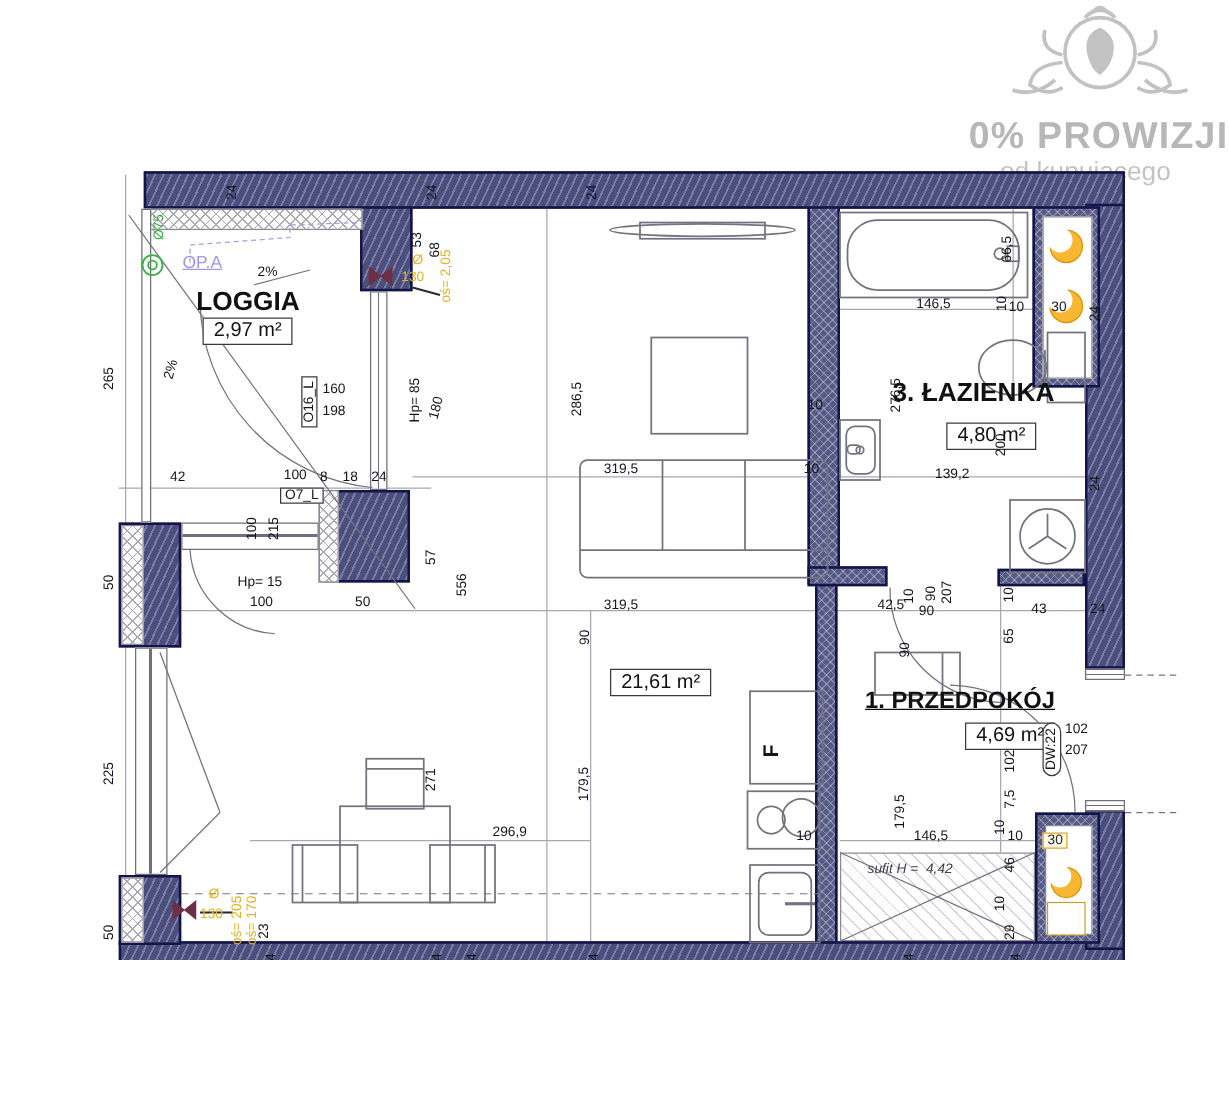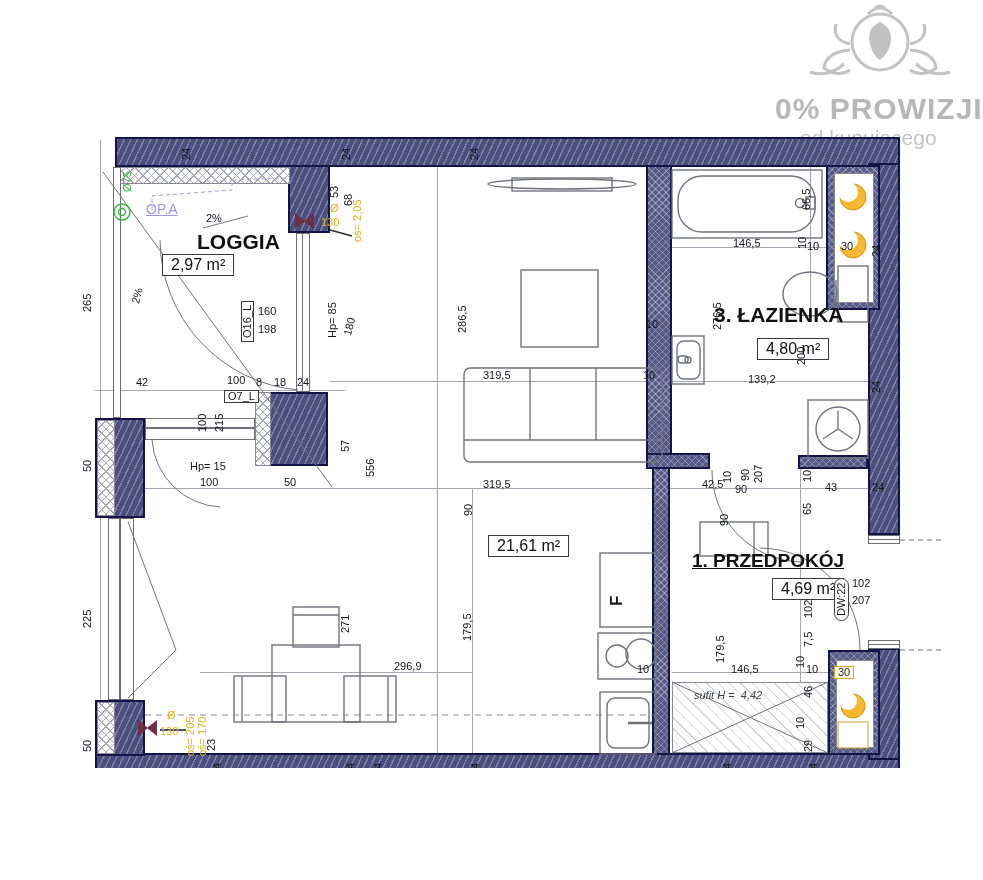--- a/index.html
+++ b/index.html
@@ -221,21 +221,21 @@
       <circle cx="853" cy="197" r="13" fill="#f7b733" stroke="#d99400"></circle>
       <circle cx="848" cy="192" r="10" fill="#ffffff" stroke="none"></circle>
       <circle cx="853" cy="245" r="13" fill="#f7b733" stroke="#d99400"></circle>
       <circle cx="848" cy="240" r="10" fill="#ffffff" stroke="none"></circle>
       <circle cx="853" cy="706" r="12" fill="#f7b733" stroke="#d99400"></circle>
       <circle cx="848" cy="701" r="9" fill="#ffffff" stroke="none"></circle>
     </g>
     <rect x="838" y="722" width="30" height="26" fill="#fff" stroke="#c9a22a"></rect>
   </svg>
 
-  <div class="room-name" style="left:157px;top:230px;margin-left:40px;">LOGGIA</div>
+  <div class="room-name" style="left:157px;top:230px;">LOGGIA</div>
   <div class="room-area" style="left:162px;top:254px;">2,97 m²</div>
 
   <div class="room-area" style="left:488px;top:535px;">21,61 m²</div>
 
   <div class="room-name" style="left:714px;top:303px;">3. ŁAZIENKA</div>
   <div class="room-area" style="left:757px;top:338px;">4,80 m²</div>
 
   <div class="room-name sm" style="left:692px;top:550px;text-decoration:underline;">1. PRZEDPOKÓJ</div>
   <div class="room-area" style="left:772px;top:578px;">4,69 m²</div>
 

